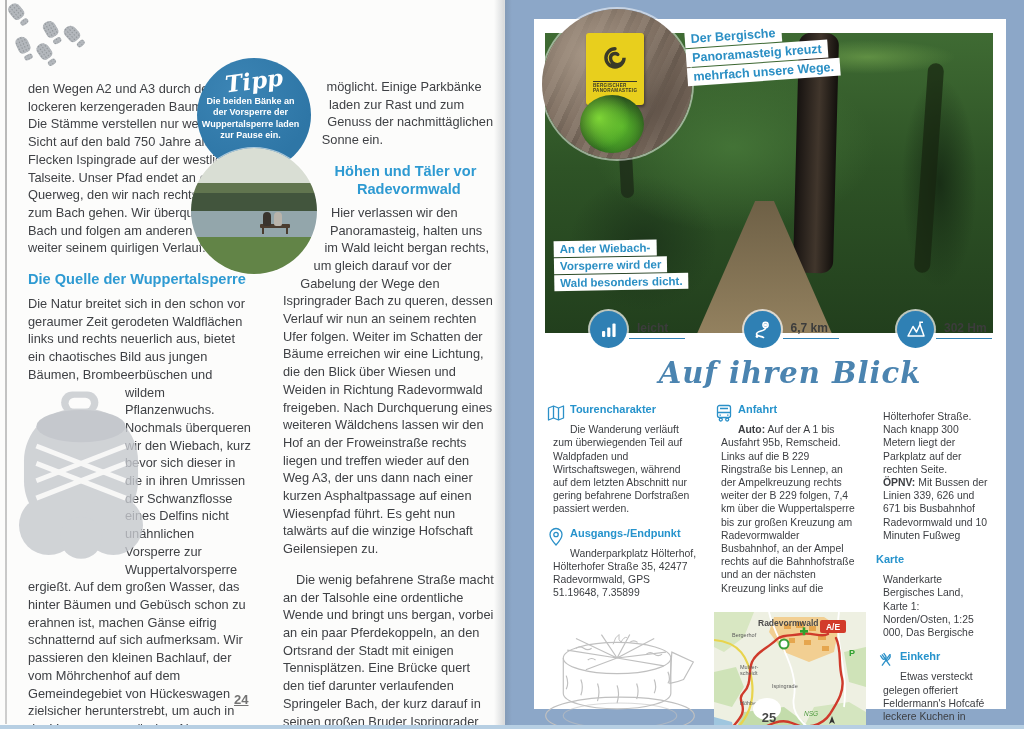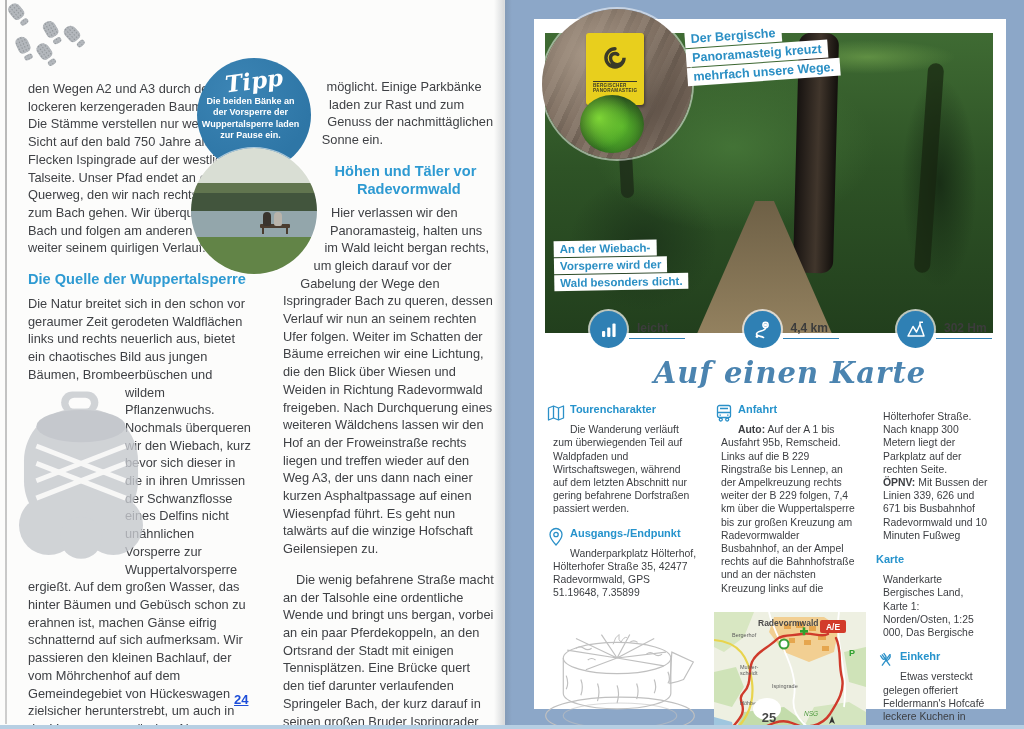--- a/index.html
+++ b/index.html
@@ -33,21 +33,21 @@
   .tipp-title{font-family:"DejaVu Serif",serif;font-style:italic;font-weight:bold;font-size:23px;transform:rotate(-7deg);margin-top:9px;}
   .tipp-text{font-size:9px;line-height:11.4px;padding:2px 11px 0 4px;font-weight:bold;}
 
   .lake{position:absolute;left:191px;top:148px;width:126px;height:126px;border-radius:50%;z-index:4;overflow:hidden;background:linear-gradient(180deg,#d9ded4 0 28%,#61754f 28% 36%,#42553d 36% 50%,#93a6ab 50% 71%,#628447 71% 100%);box-shadow:0 0 0 1px rgba(255,255,255,.6);}
   .bench{position:absolute;left:55%;top:60%;width:30px;height:4px;background:#4a3c2f;border-radius:1px;}
   .bench:after{content:"";position:absolute;left:2px;top:4px;width:2px;height:6px;background:#4a3c2f;box-shadow:24px 0 #4a3c2f;}
   .fig1,.fig2{position:absolute;width:8px;height:14px;border-radius:4px 4px 2px 2px;background:#39342e;top:51%;}
   .fig1{left:57%;}
   .fig2{left:66%;background:#b9b4ab;}
 
-  .page-num-left{position:absolute;left:234px;top:692px;font-size:13px;font-weight:bold;color:#1d4ed8;text-decoration:underline;}
+  .page-num-left{position:absolute;left:234px;top:692px;font-size:13px;font-weight:bold;color:#737373;text-decoration:underline;}
 
   
   .page-right{position:absolute;left:505px;top:0;width:519px;height:729px;background:#8ca7c8;}
   .panel{position:absolute;left:29px;top:19px;width:472px;height:690px;background:#fff;}
 
   .forest{position:absolute;left:11px;top:14px;width:448px;height:300px;overflow:hidden;background:
     radial-gradient(closest-side at 18% 12%,rgba(154,199,94,.85),transparent 72%),
     radial-gradient(closest-side at 72% 8%,rgba(120,170,80,.6),transparent 70%),
     radial-gradient(closest-side at 42% 38%,rgba(72,122,58,.8),transparent 75%),
     radial-gradient(closest-side at 88% 50%,rgba(22,42,20,.9),transparent 70%),
@@ -227,34 +227,34 @@
         </div>
         <div class="stat">
           <div class="stat-circle">
             <svg width="20" height="20" viewBox="0 0 20 20" fill="none" stroke="#fff" stroke-width="1.6">
                 <circle cx="13.5" cy="5" r="2.6"></circle>
                 <circle cx="13.5" cy="5" r=".8" fill="#fff"></circle>
                 <path d="M13.5 8 c0 3.5 -9 2.5 -9 6 c0 2.5 5 2 7 3.5" stroke-linecap="round"></path>
                 <circle cx="5" cy="16.5" r="1.4" fill="#fff" stroke="none"></circle>
               </svg>
           </div>
-          <div class="stat-label">4,4 km</div>
+          <div class="stat-label">6,7 km</div>
         </div>
         <div class="stat">
           <div class="stat-circle">
             <svg width="20" height="20" viewBox="0 0 20 20" fill="none" stroke="#fff" stroke-width="1.5">
                 <path d="M2 16 L7 6.5 L10.5 12 L14 4.5 L18 16 Z" stroke-linejoin="round"></path>
                 <path d="M14 4.5 V2.2 H17"></path>
               </svg>
           </div>
           <div class="stat-label">302 Hm</div>
         </div>
       </div>
 
-      <div class="overview-title">Auf einen Karte</div>
+      <div class="overview-title">Auf ihren Blick</div>
 
       <div class="cols">
 
         <div>
           <div class="sec">
             <svg class="ico" viewBox="0 0 20 20" fill="none" stroke="#2b90c8" stroke-width="1.3">
                 <path d="M2.5 5 L7.5 3 L12.5 5 L17.5 3 V15 L12.5 17 L7.5 15 L2.5 17 Z" stroke-linejoin="round"></path>
                 <path d="M7.5 3 V15 M12.5 5 V17"></path>
               </svg>
             <h4>Tourencharakter</h4>

